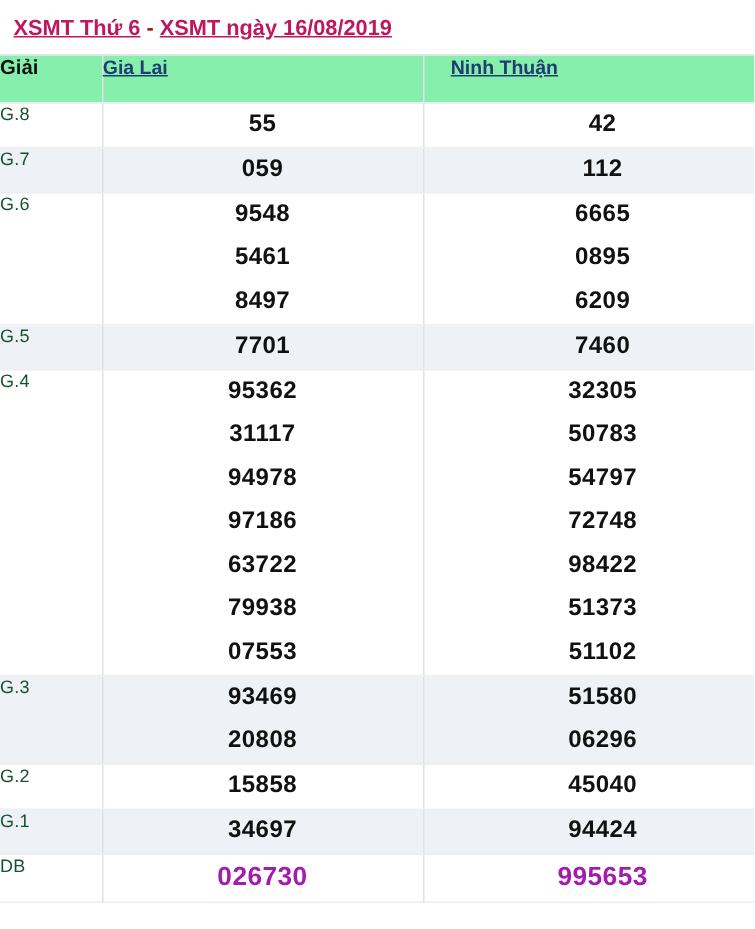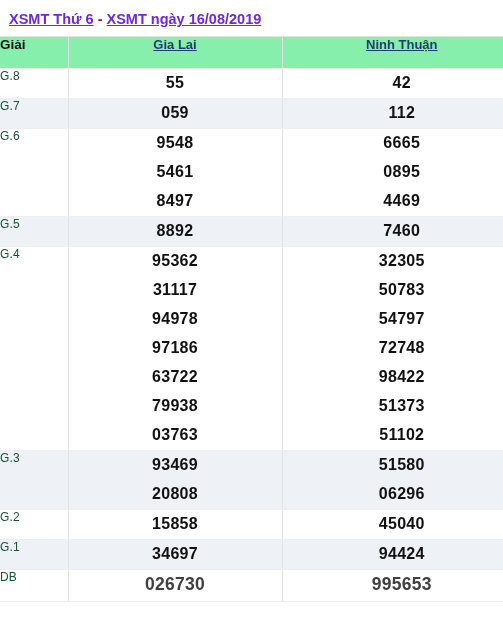--- a/index.html
+++ b/index.html
@@ -24,21 +24,21 @@
   
   .title-bar {
     padding: 11px 0 8px 9px;
     font-size: 14.5px;
     font-weight: bold;
     line-height: 1.2;
     white-space: nowrap;
     color: #a51414;
   }
   .title-bar a {
-    color: #6d28d9;
+    color: #be185d;
     text-decoration: underline;
   }
   .title-sep {
     text-decoration: none;
     color: #a51414;
   }
   
   table.result {
     border-collapse: collapse;
     width: 503px;
@@ -70,21 +70,21 @@
     vertical-align: middle;
   }
   th.h-prize {
     text-align: left;
     padding-left: 12px;
     font-size: 13.5px;
     font-weight: bold;
     color: #111111;
   }
   th.h-prov {
-    text-align: center;
+    text-align: left;
     font-size: 13px;
     font-weight: bold;
   }
   th.h-prov a {
     color: #1f3d72;
     text-decoration: underline;
   }
 
   tbody tr.alt > td {
     background: #eef1f5;
@@ -106,21 +106,21 @@
   }
   .num {
     font-size: 16px;
     font-weight: bold;
     color: #111111;
     line-height: 1;
     padding: 6px 0 7px 0;
     letter-spacing: 0.3px;
   }
   td.special .num {
-    color: #404040;
+    color: #a21caf;
     font-size: 17.5px;
   }
 </style>
 </head>
 <body>
 
 <div class="page">
 
   <div class="title-bar">
     <a href="#">XSMT Thứ 6</a><span class="title-sep"> - </span><a href="#">XSMT ngày 16/08/2019</a>
@@ -165,42 +165,42 @@
         <tr class="plain">
           <td class="prize-label">G.6</td>
           <td class="nums">
             <div class="num">9548</div>
             <div class="num">5461</div>
             <div class="num">8497</div>
           </td>
           <td class="nums">
             <div class="num">6665</div>
             <div class="num">0895</div>
-            <div class="num">4469</div>
+            <div class="num">6209</div>
           </td>
         </tr>
         <tr class="alt">
           <td class="prize-label">G.5</td>
           <td class="nums">
-            <div class="num">8892</div>
+            <div class="num">7701</div>
           </td>
           <td class="nums">
             <div class="num">7460</div>
           </td>
         </tr>
         <tr class="plain">
           <td class="prize-label">G.4</td>
           <td class="nums">
             <div class="num">95362</div>
             <div class="num">31117</div>
             <div class="num">94978</div>
             <div class="num">97186</div>
             <div class="num">63722</div>
             <div class="num">79938</div>
-            <div class="num">03763</div>
+            <div class="num">07553</div>
           </td>
           <td class="nums">
             <div class="num">32305</div>
             <div class="num">50783</div>
             <div class="num">54797</div>
             <div class="num">72748</div>
             <div class="num">98422</div>
             <div class="num">51373</div>
             <div class="num">51102</div>
           </td>

